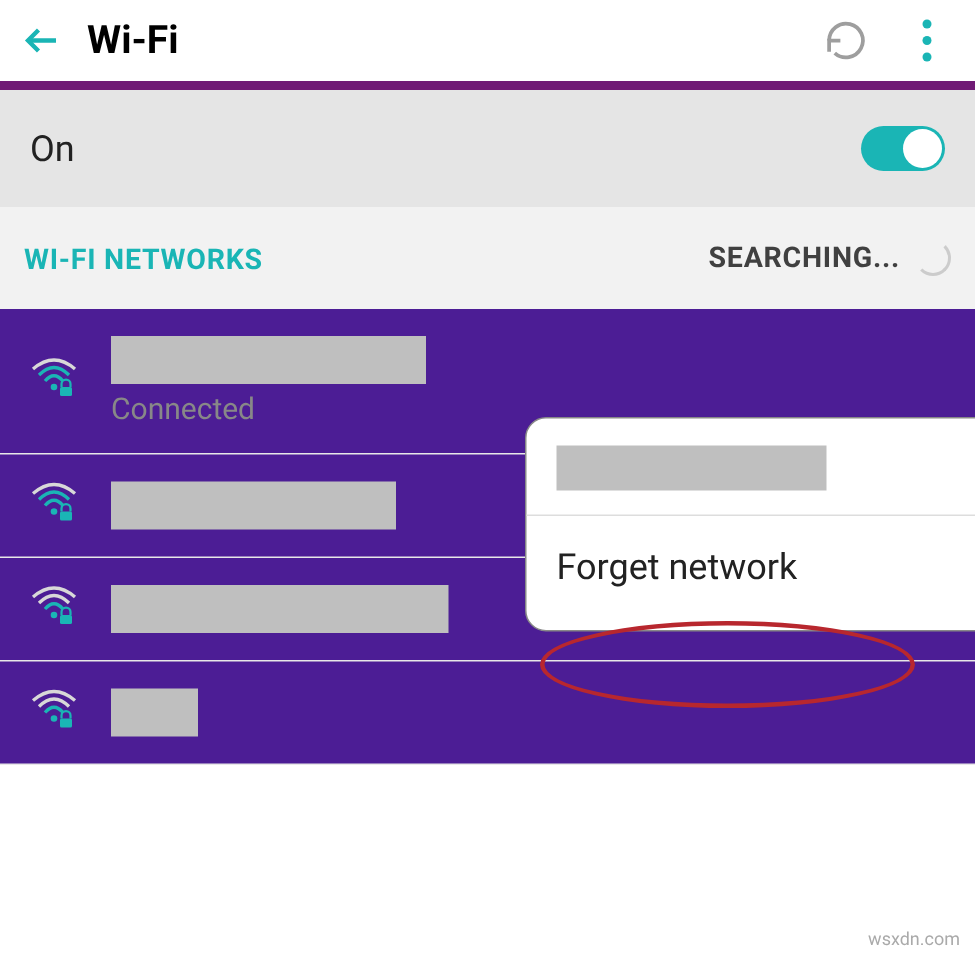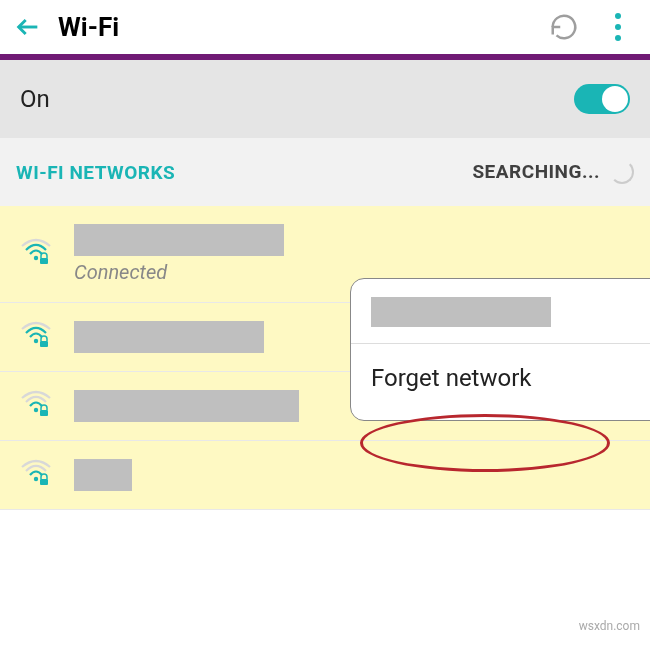--- a/index.html
+++ b/index.html
@@ -115,22 +115,21 @@
     }
     .spinner {
       width: 24px;
       height: 24px;
       border: 2px solid #ccc;
       border-top-color: transparent;
       border-left-color: transparent;
       border-radius: 50%;
     }
     .network-list {
-      background: #fef9c3;
-      font-style: italic;
+      background: #4c1d95;
     }
     .network-item {
       display: flex;
       align-items: center;
       padding: 18px 20px;
       border-bottom: 1px solid #E8E8E8;
       gap: 22px;
       cursor: pointer;
     }
     .wifi-icon {

